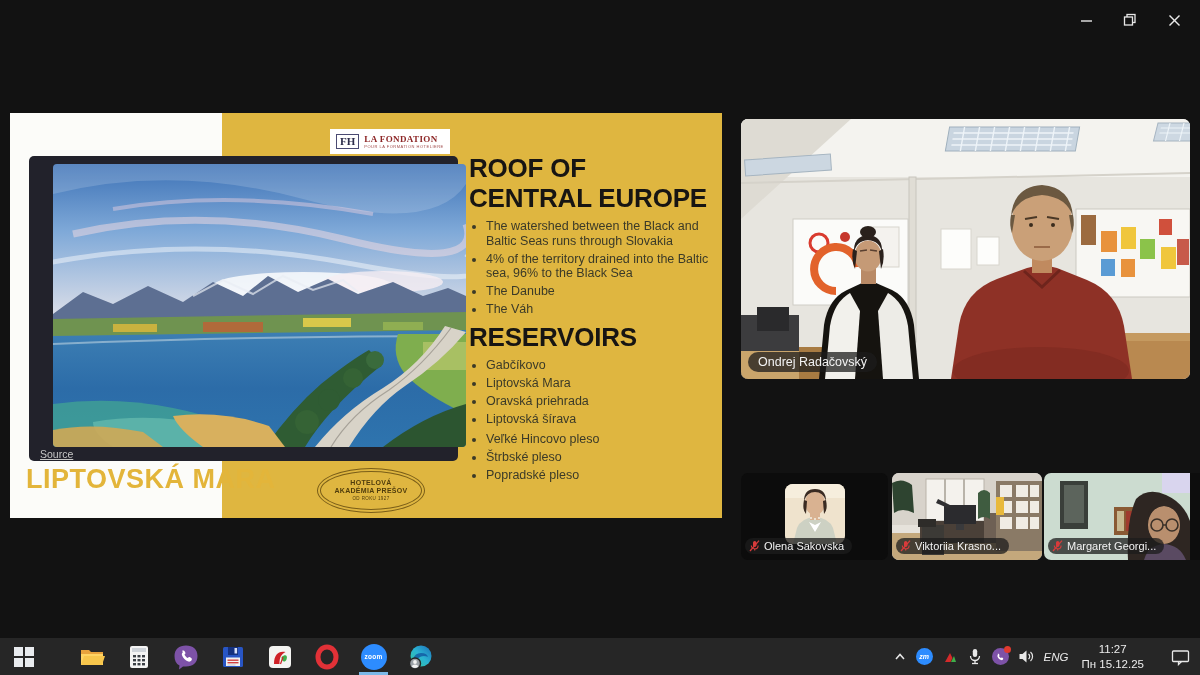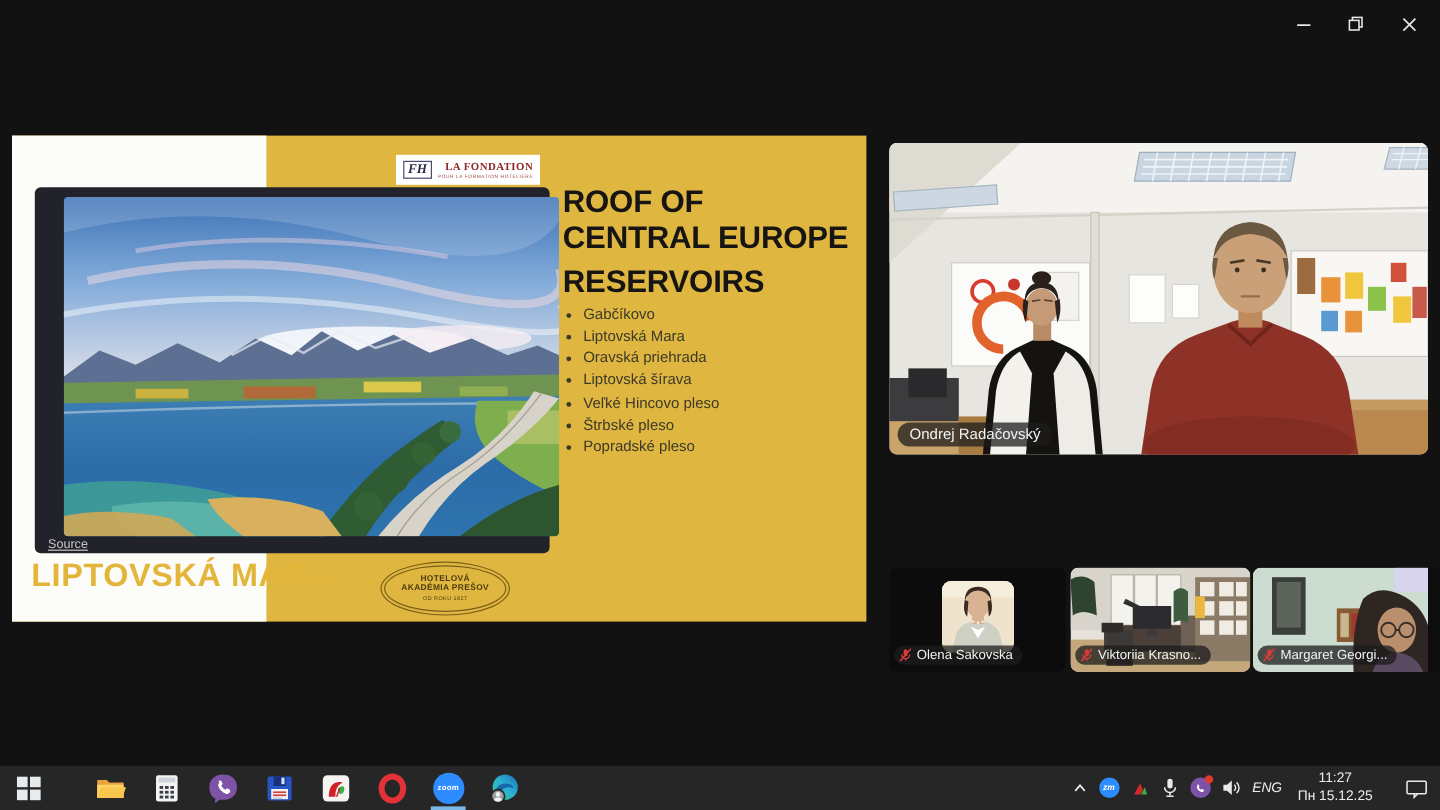--- a/index.html
+++ b/index.html
@@ -10,22 +10,22 @@
   .win-controls{position:absolute;top:4px;right:4px;display:flex;}
   .win-btn{width:44px;height:32px;display:flex;align-items:center;justify-content:center;cursor:default;}
 
   
   #slide{position:absolute;left:10px;top:113px;width:712px;height:405px;background:#dfb640;}
   #slide .white-band{position:absolute;left:0;top:0;width:212px;height:405px;background:#fcfcf9;}
 
   .fh-logo{position:absolute;left:320px;top:16px;height:25px;background:#ffffff;display:flex;
            align-items:center;padding:2px 6px;gap:5px;box-sizing:border-box;}
   .fh-box{border:1px solid #4a4a72;font-family:"Liberation Serif",serif;font-size:11px;font-weight:bold;
-          color:#2c2c4a;padding:1px 3px;line-height:1;font-style:italic;}
-  .fh-text{display:flex;flex-direction:column;line-height:1;align-items:flex-end;}
+          color:#2c2c4a;padding:1px 3px;line-height:1;}
+  .fh-text{display:flex;flex-direction:column;line-height:1;}
   .fh-title{font-family:"Liberation Serif",serif;font-size:9px;font-weight:bold;color:#8d2626;letter-spacing:.4px;}
   .fh-sub{font-size:4px;color:#a04a4a;letter-spacing:.5px;margin-top:1px;}
 
   .photo-frame{position:absolute;left:19px;top:43px;width:429px;height:305px;background:#22222b;
                border-radius:5px;padding:8px 24px 14px;box-sizing:border-box;}
   .photo-inner{width:413px;height:283px;border-radius:4px;overflow:hidden;}
   .photo-source{position:absolute;left:11px;bottom:1px;font-size:10.5px;color:#c6c6c6;text-decoration:underline;}
 
   .photo-title{position:absolute;left:16px;top:351px;font-size:27px;font-weight:bold;color:#e3b53a;
                letter-spacing:.5px;white-space:nowrap;z-index:3;}
@@ -166,20 +166,26 @@
 
     <div class="seal">
       <div class="seal-l1">HOTELOVÁ</div>
       <div class="seal-l2">AKADÉMIA PREŠOV</div>
       <div class="seal-l3">OD ROKU 1927</div>
     </div>
 
     <div class="slide-col">
       <h2 class="slide-h">ROOF OF
 CENTRAL EUROPE</h2>
+      <ul class="slide-list">
+        <li>The watershed between the Black and Baltic Seas runs through Slovakia</li>
+        <li>4% of the territory drained into the Baltic sea, 96% to the Black Sea</li>
+        <li>The Danube</li>
+        <li>The Váh</li>
+      </ul>
       <h2 class="slide-h mt">RESERVOIRS</h2>
       <ul class="slide-list">
         <li>Gabčíkovo</li>
         <li>Liptovská Mara</li>
         <li>Oravská priehrada</li>
         <li>Liptovská šírava</li>
       </ul>
       <ul class="slide-list">
         <li>Veľké Hincovo pleso</li>
         <li>Štrbské pleso</li>

